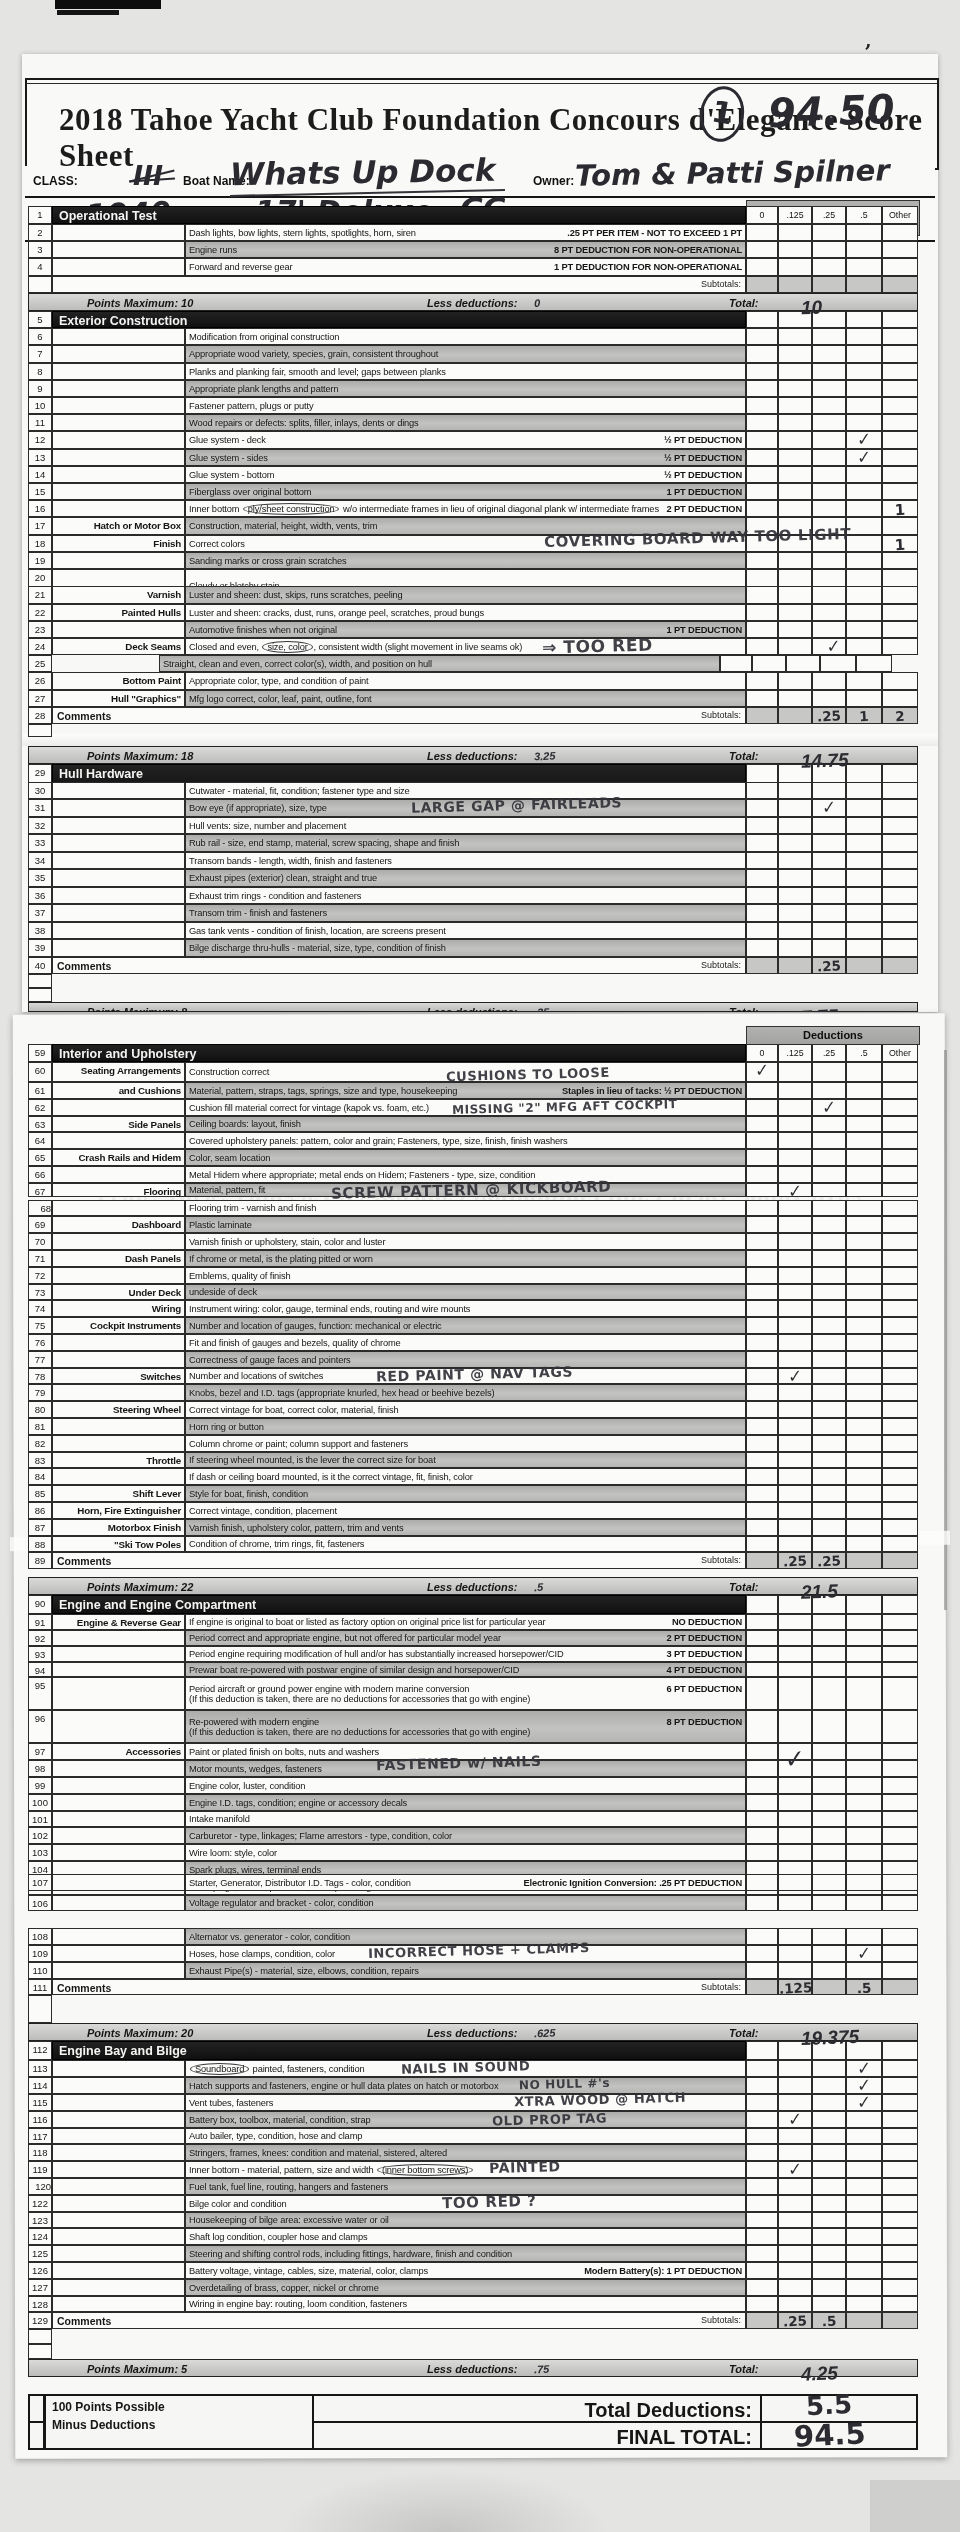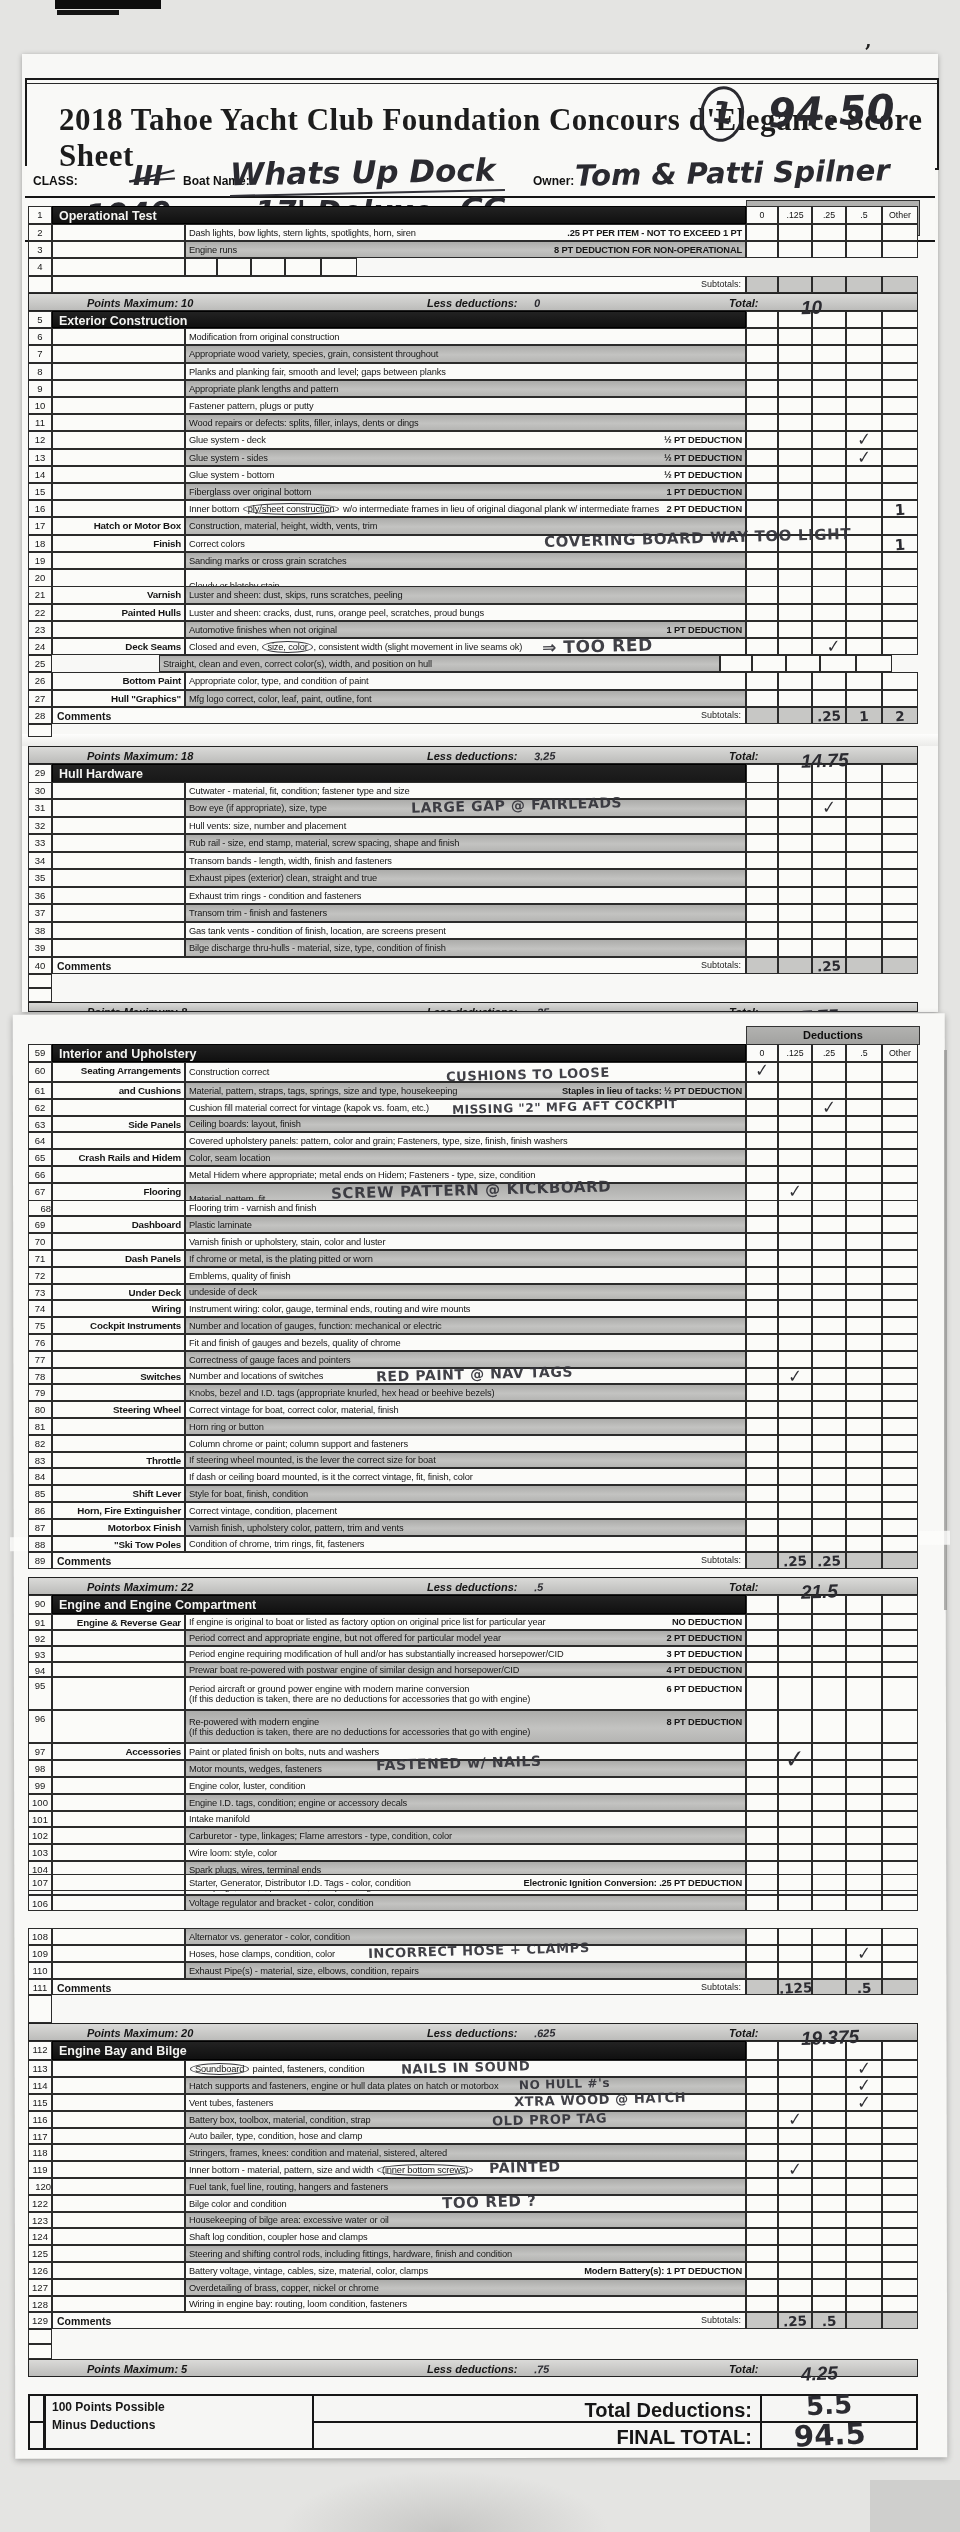--- a/index.html
+++ b/index.html
@@ -164,20 +164,24 @@
         </div>
         <div class="c dd" style="width: 32px;"></div>
         <div class="c dd" style="width: 34px;"></div>
         <div class="c dd" style="width: 34px;"></div>
         <div class="c dd" style="width: 36px;"></div>
         <div class="c dd" style="width: 36px;"></div>
       </div>
       <div class="row" style="top: 258px; height: 18px;">
         <div class="c ncell" style="width: 24px;">4</div>
         <div class="c lcell" style="width: 133px;"></div>
+        <div class="c dcell" style="width: 561px;">
+          <span class="desc">Forward and reverse gear</span>
+          <span class="rnote">1  PT DEDUCTION FOR NON-OPERATIONAL</span>
+        </div>
         <div class="c dd" style="width: 32px;"></div>
         <div class="c dd" style="width: 34px;"></div>
         <div class="c dd" style="width: 34px;"></div>
         <div class="c dd" style="width: 36px;"></div>
         <div class="c dd" style="width: 36px;"></div>
       </div>
       <div class="row" style="top: 276px; height: 17px;">
         <div class="c ncell" style="width: 24px;"></div>
         <div class="c" style="width: 694px;">
           <span class="sublab">Subtotals:</span>
@@ -775,21 +779,21 @@
         <div class="c lcell" style="width: 133px;"></div>
         <div class="c dcell" style="width: 561px;">
           <span class="desc">Metal Hidem where appropriate; metal ends on Hidem; Fasteners - type, size, condition</span>
         </div>
         <div class="c dd" style="width: 32px;"></div>
         <div class="c dd" style="width: 34px;"></div>
         <div class="c dd" style="width: 34px;"></div>
         <div class="c dd" style="width: 36px;"></div>
         <div class="c dd" style="width: 36px;"></div>
       </div>
-      <div class="row" style="top: 1183px; height: 32px;">
+      <div class="row" style="top: 1183px; height: 14px;">
         <div class="c ncell" style="width: 24px;">67</div>
         <div class="c lcell" style="width: 133px;">Flooring</div>
         <div class="c dcell shaded" style="width: 561px;">
           <span class="desc">Material, pattern, fit</span>
           <span class="hwn" style="left: 145px; top: -3px; font-size: 15px;">SCREW PATTERN @ KICKBOARD</span>
         </div>
         <div class="c dd" style="width: 32px;"></div>
         <div class="c dd" style="width: 34px;">
           <span class="chk">✓</span>
         </div>

